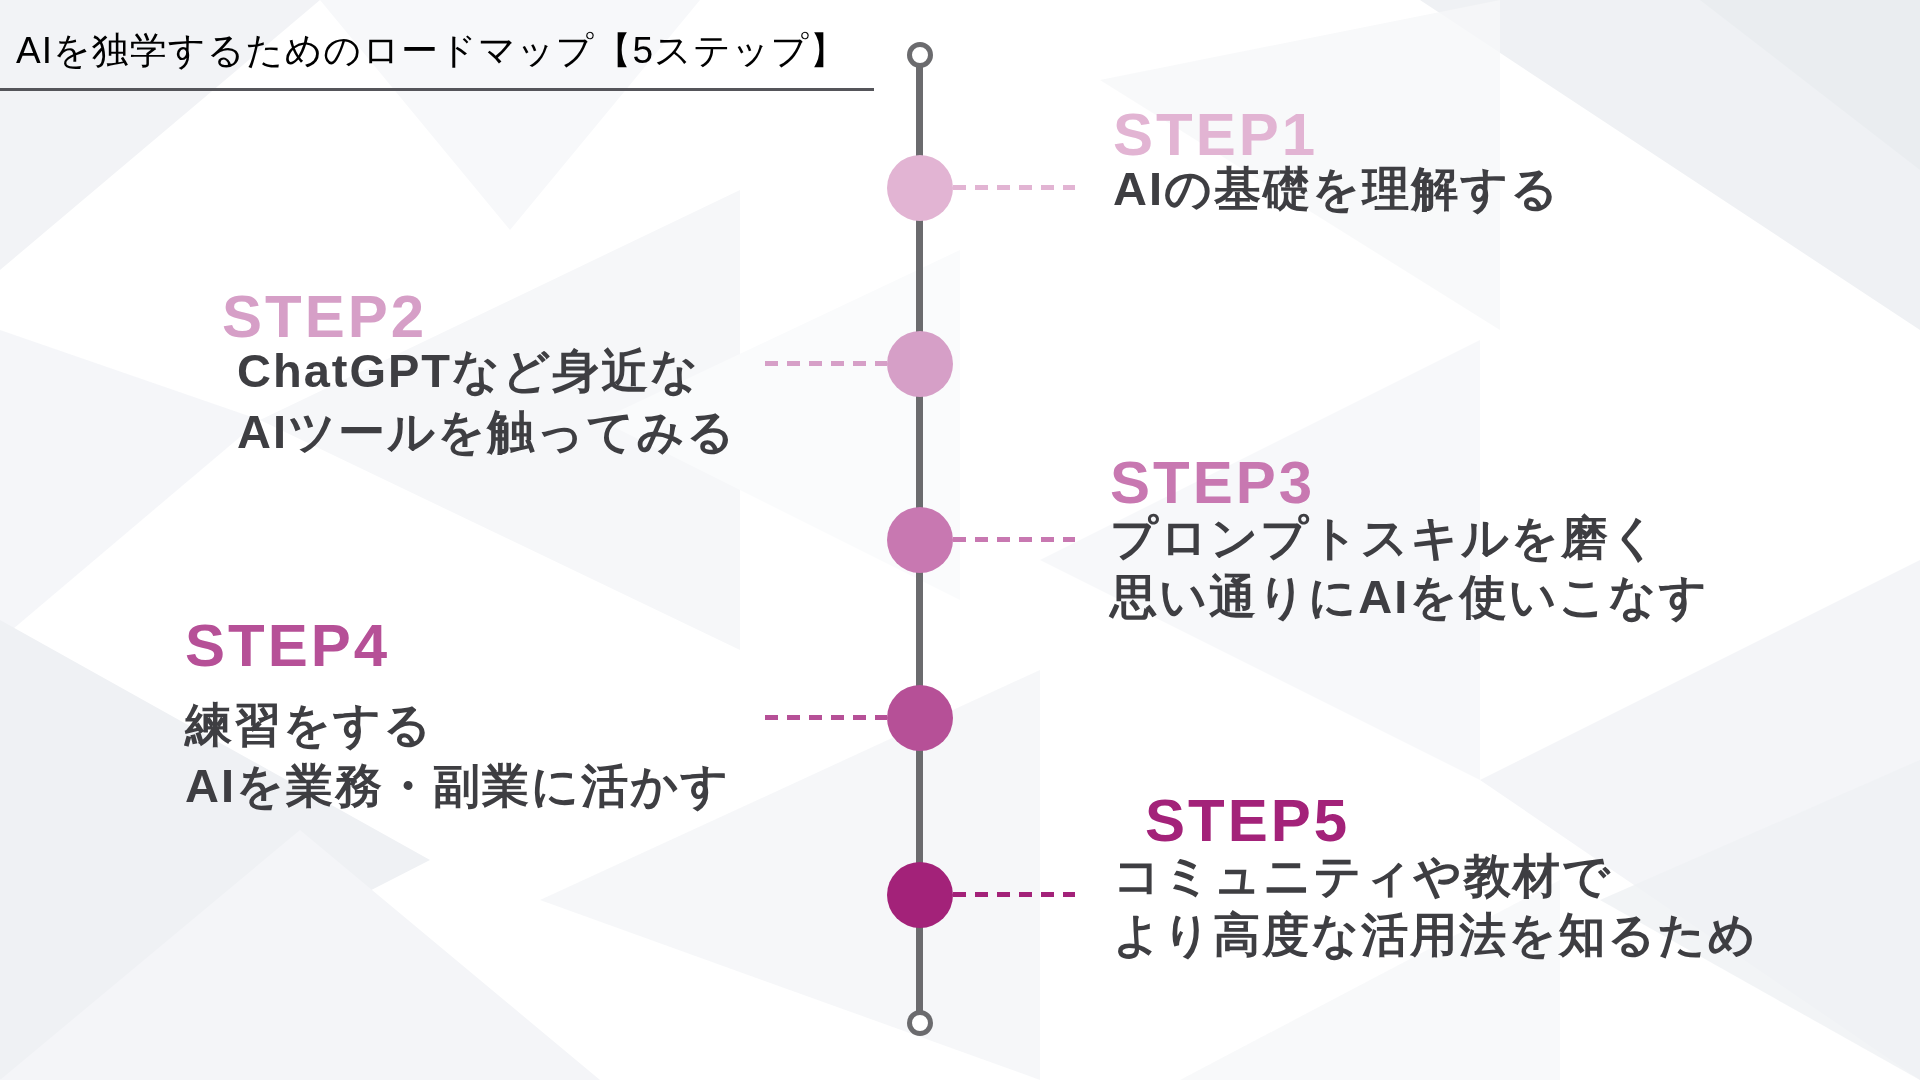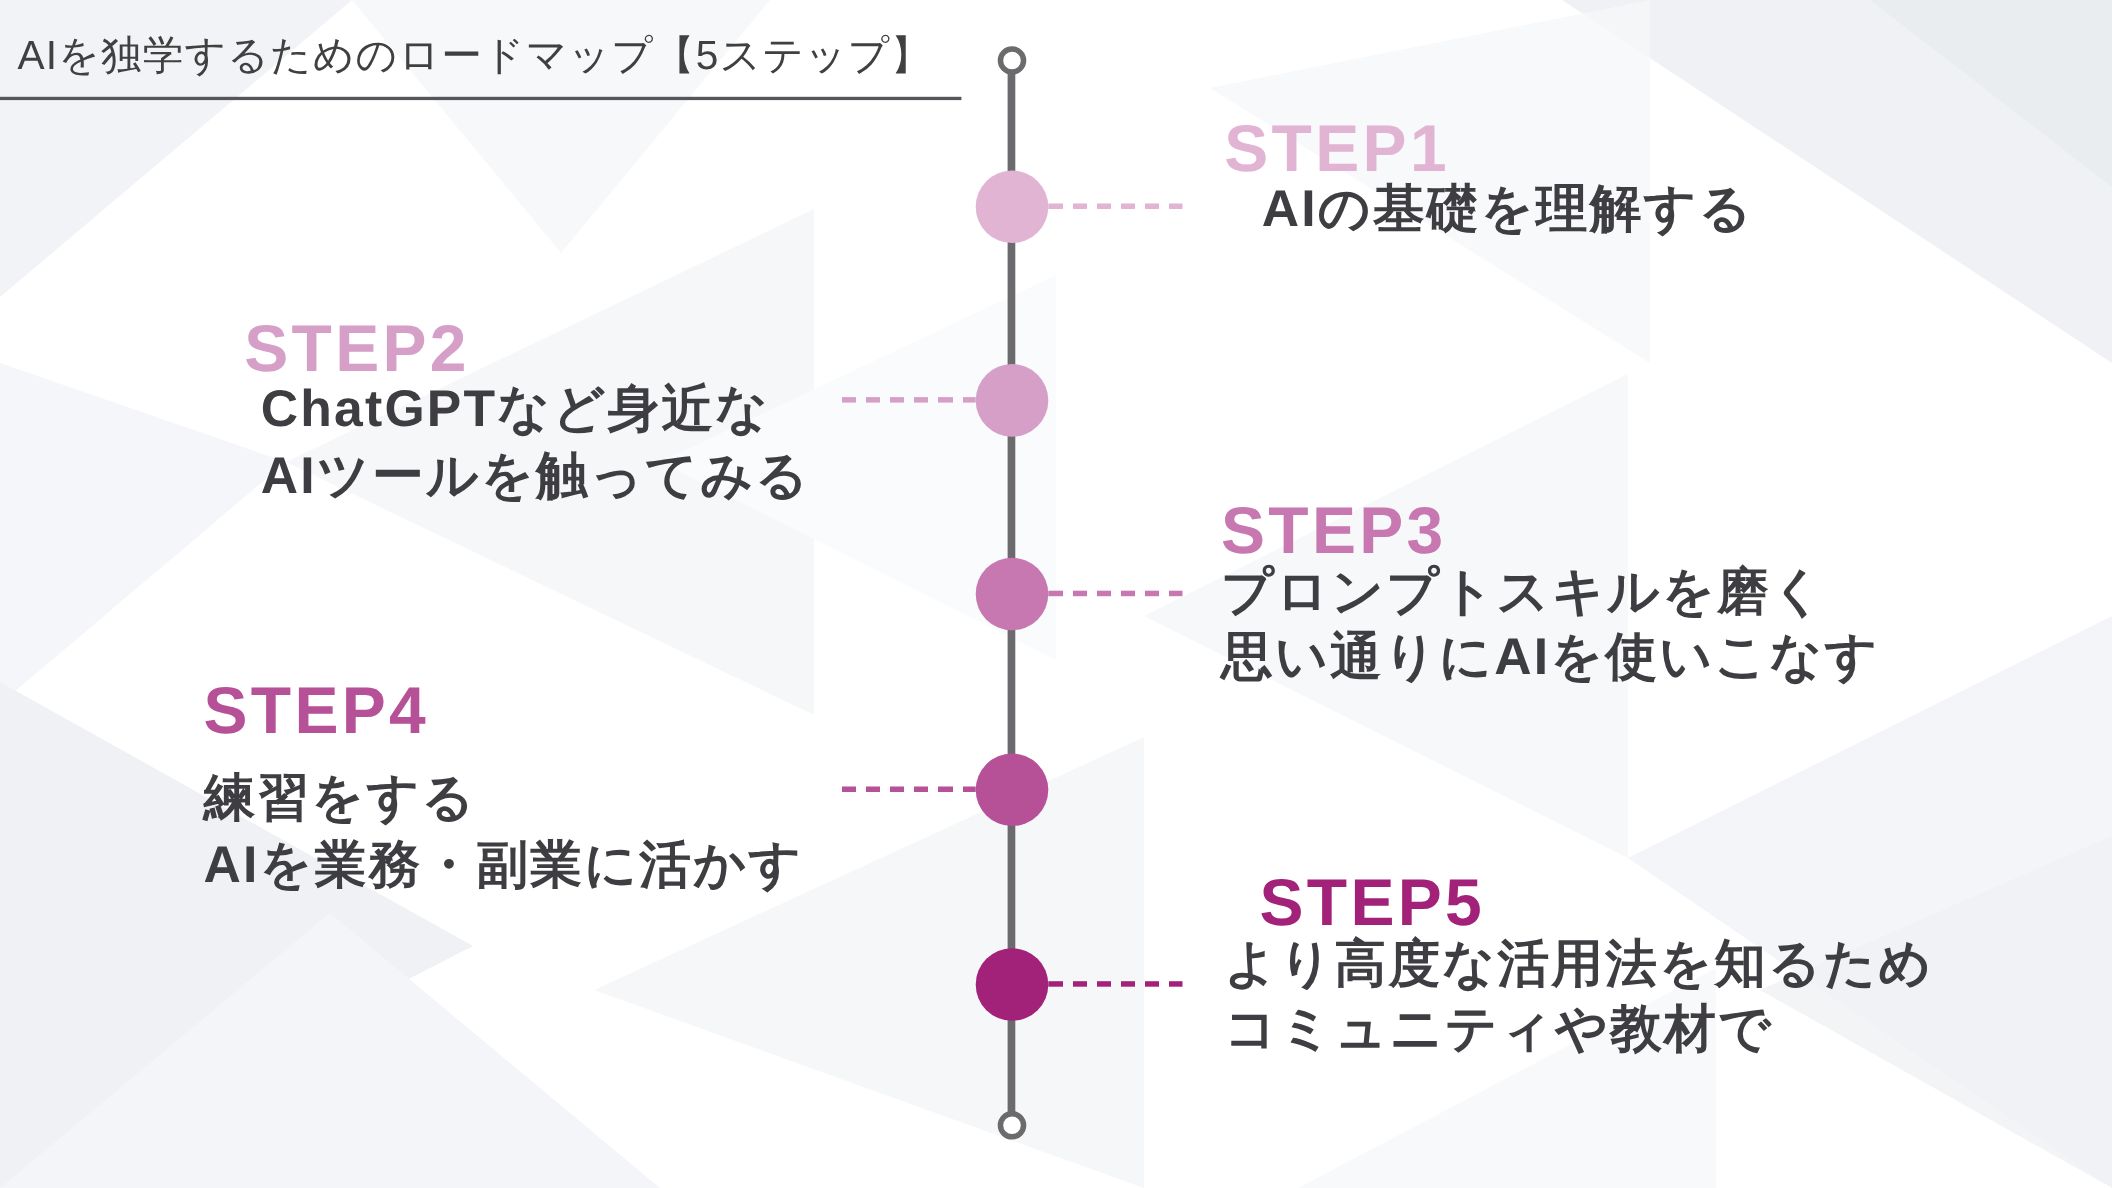--- a/index.html
+++ b/index.html
@@ -22,21 +22,21 @@
     position: absolute;
     left: 0; top: 18px;
     z-index: 5;
     padding: 8px 26px 12px 16px;
     border-bottom: 3px solid #55555a;
   }
   .title-wrap h1 {
     margin: 0;
     font-size: 37px;
     font-weight: 500;
-    color: #404040;
+    color: #000000;
     letter-spacing: 1px;
     white-space: nowrap;
   }
   
   .axis {
     position: absolute;
     left: 916px; top: 54px;
     width: 7px; height: 970px;
     background: #6b6b6e;
     z-index: 1;
@@ -82,21 +82,21 @@
     color: #3e3e42;
     letter-spacing: 2px;
     white-space: nowrap;
     z-index: 4;
   }
   .step-body .line { display: block; }
   
   .s1 .marker    { left: 887px; top: 155px; }
   .s1 .connector { left: 953px; top: 185px; width: 122px; }
   .s1 .step-label{ left: 1113px; top: 100px; }
-  .s1 .step-body { left: 1113px; top: 160px; line-height: 58px; margin-left: 34px; }
+  .s1 .step-body { left: 1113px; top: 160px; line-height: 58px; }
 
   .s2 .marker    { left: 887px; top: 331px; }
   .s2 .connector { left: 765px; top: 361px; width: 122px; }
   .s2 .step-label{ left: 222px; top: 282px; }
   .s2 .step-body { left: 237px; top: 340px; line-height: 61px; }
 
   .s3 .marker    { left: 887px; top: 507px; }
   .s3 .connector { left: 953px; top: 537px; width: 122px; }
   .s3 .step-label{ left: 1110px; top: 448px; }
   .s3 .step-body { left: 1110px; top: 508px; line-height: 59px; }
@@ -180,18 +180,18 @@
       <span class="line">練習をする</span>
       <span class="line">AIを業務・副業に活かす</span>
     </div>
   </div>
 
   <div class="step s5" style="--c: #a32279;">
     <div class="marker"></div>
     <div class="connector"></div>
     <div class="step-label">STEP5</div>
     <div class="step-body">
+      <span class="line">コミュニティや教材で</span>
       <span class="line">より高度な活用法を知るため</span>
-      <span class="line">コミュニティや教材で</span>
     </div>
   </div>
 
 </div>
 
 </body></html>

